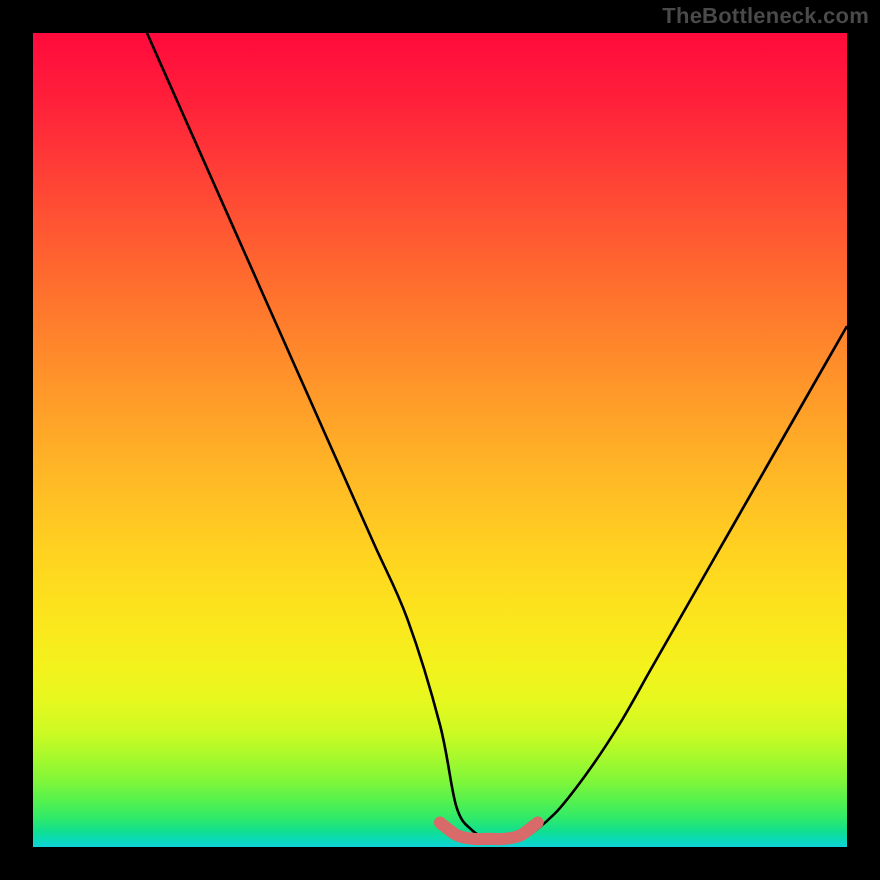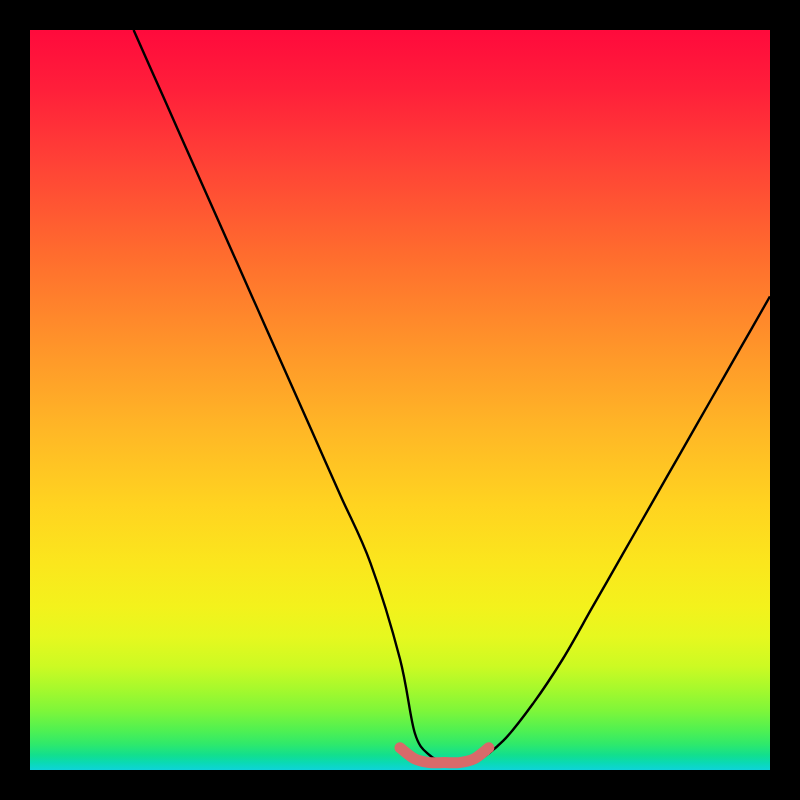--- a/index.html
+++ b/index.html
@@ -67,20 +67,21 @@
     left: 0;
     top: 0;
     width: 100%;
     height: 100%;
   }
 </style>
 </head>
 <body>
 
 <div class="frame">
+  <div class="watermark">TheBottleneck.com</div>
 
   <div class="plot-area">
     <div class="gradient"></div>
 
     <svg class="curve" viewBox="0 0 740 740" preserveAspectRatio="none">
       <path fill="none" stroke="#000" stroke-width="2.4" d="M 103.6 0.0 C 108.5 11.1, 123.3 44.4, 133.2 66.6 C 143.1 88.8, 152.9 111.0, 162.8 133.2 C 172.7 155.4, 182.5 177.6, 192.4 199.8 C 202.3 222.0, 212.1 244.2, 222.0 266.4 C 231.9 288.6, 241.7 310.8, 251.6 333.0 C 261.5 355.2, 271.3 377.4, 281.2 399.6 C 291.1 421.8, 300.9 444.0, 310.8 466.2 C 320.7 488.4, 330.5 505.7, 340.4 532.8 C 350.3 559.9, 362.6 600.6, 370.0 629.0 C 377.4 657.4, 379.9 687.0, 384.8 703.0 C 389.7 719.0, 394.7 720.3, 399.6 725.2 C 404.5 730.1, 409.5 731.4, 414.4 732.6 C 419.3 733.8, 424.3 732.6, 429.2 732.6 C 434.1 732.6, 436.6 736.3, 444.0 732.6 C 451.4 728.9, 463.7 720.3, 473.6 710.4 C 483.5 700.5, 493.3 687.0, 503.2 673.4 C 513.1 659.8, 522.9 645.0, 532.8 629.0 C 542.7 613.0, 552.5 594.5, 562.4 577.2 C 572.3 559.9, 582.1 542.7, 592.0 525.4 C 601.9 508.1, 611.7 490.9, 621.6 473.6 C 631.5 456.3, 641.3 439.1, 651.2 421.8 C 661.1 404.5, 670.9 387.3, 680.8 370.0 C 690.7 352.7, 700.5 335.5, 710.4 318.2 C 720.3 300.9, 735.1 275.0, 740.0 266.4"></path>
       <path fill="none" stroke="#d86a6a" stroke-width="11" stroke-linecap="round" stroke-linejoin="round" d="M 370.0 717.8 C 372.5 719.6, 379.9 726.4, 384.8 728.9 C 389.7 731.4, 394.7 732.0, 399.6 732.6 C 404.5 733.2, 409.5 732.6, 414.4 732.6 C 419.3 732.6, 424.3 733.2, 429.2 732.6 C 434.1 732.0, 439.1 731.4, 444.0 728.9 C 448.9 726.4, 456.3 719.6, 458.8 717.8"></path>
     </svg>
   </div>
 </div>

